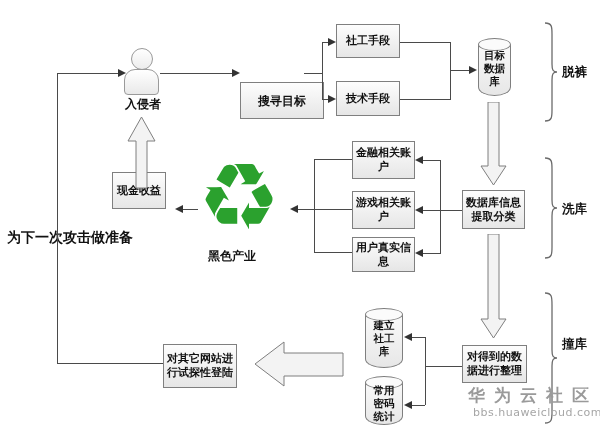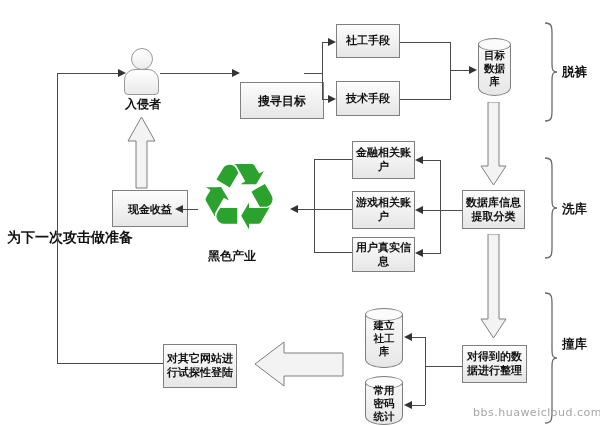--- a/index.html
+++ b/index.html
@@ -67,21 +67,21 @@
   </div>
   <div class="box" style="left:352px;top:237px;width:63px;height:35px;">
     <span>用户真实信</span>
     <span>息</span>
   </div>
   <div class="box" style="left:462px;top:190px;width:63px;height:39px;">
     <span>数据库信息</span>
     <span>提取分类</span>
   </div>
 
-  <div class="box" style="left:112px;top:190px;width:76px;height:37px;font-family:Liberation Serif, serif;">
+  <div class="box" style="left:112px;top:172px;width:54px;height:37px;">
     <span>现金收益</span>
   </div>
 
   <div class="recycle" style="left:198px;top:152px;color:#2ba12e;">♻</div>
   <div class="lbl" style="left:208px;top:248px;width:74px;">黑色产业</div>
 
   <div class="box" style="left:462px;top:345px;width:65px;height:38px;">
     <span>对得到的数</span>
     <span>据进行整理</span>
   </div>
@@ -164,15 +164,16 @@
   <svg class="brace" style="left:542px;top:157px;" width="17" height="102">
     <path d="M3,1 C10,1 10,5 10,12 L10,43 C10,49 11,51 15,51 C11,51 10,53 10,59 L10,90 C10,97 10,101 3,101"></path>
   </svg>
   <div class="stage-lbl" style="left:562px;top:201px;">洗库</div>
 
   <svg class="brace" style="left:542px;top:292px;" width="17" height="132">
     <path d="M3,1 C10,1 10,5 10,13 L10,58 C10,64 11,66 15,66 C11,66 10,68 10,74 L10,119 C10,127 10,131 3,131"></path>
   </svg>
   <div class="stage-lbl" style="left:562px;top:336px;">撞库</div>
 
+  <div class="wm-title" style="left:468px;top:384px;color:#9a9a9a;">华为云社区</div>
   <div class="wm-site" style="left:473px;top:406px;color:#a6a6a6;">bbs.huaweicloud.com</div>
 
 </div>
 
 </body></html>

